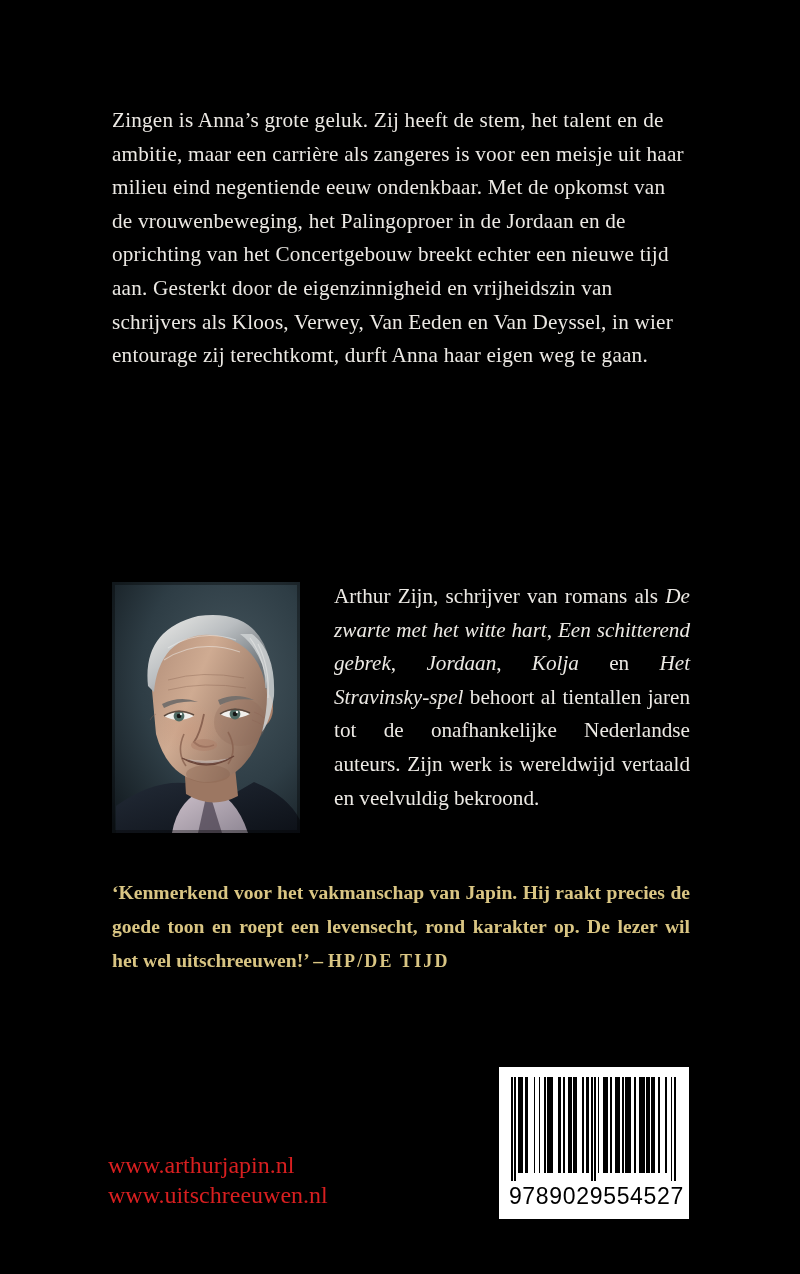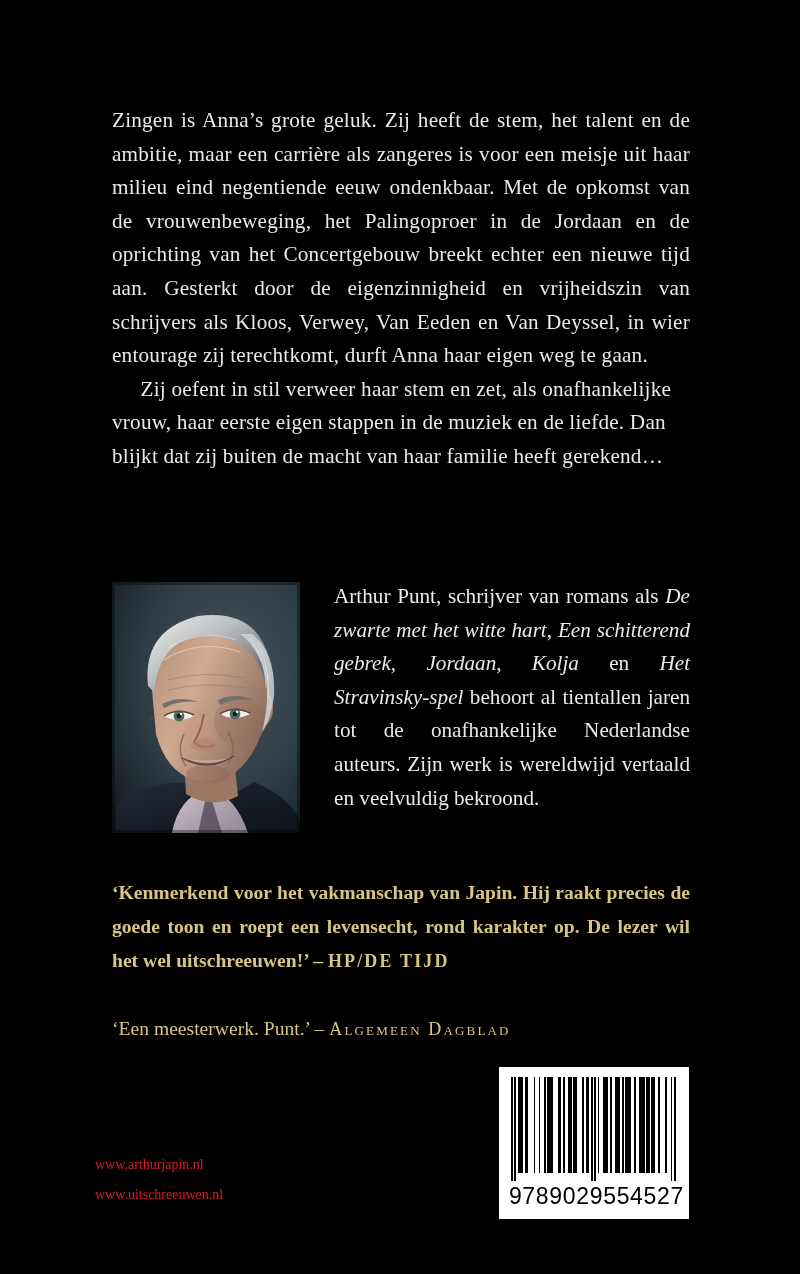--- a/index.html
+++ b/index.html
@@ -104,24 +104,24 @@
   .source {
     font-variant: small-caps;
     font-size: 18px;
     letter-spacing: 0.12em;
   }
   .dash { letter-spacing: 0; }
 
   
   .urls {
     position: absolute;
-    left: 95px;
+    left: 108px;
     top: 1150px;
     color: #d81f20;
-    font-size: 14px;
+    font-size: 24px;
     line-height: 30px;
   }
   .urls div { white-space: nowrap; }
 
   
   .barcode {
     position: absolute;
     left: 499px;
     top: 1067px;
     width: 190px;
@@ -181,21 +181,20 @@
     letter-spacing: 0.03em;
   }
 </style>
 </head>
 <body>
 
 <div class="cover">
 
   <div class="blurb">
     <p>Zingen is Anna’s grote geluk. Zij heeft de stem, het talent en de ambitie, maar een carrière als zangeres is voor een meisje uit haar milieu eind negentiende eeuw ondenkbaar. Met de opkomst van de vrouwenbeweging, het Palingoproer in de Jordaan en de oprichting van het Concertgebouw breekt echter een nieuwe tijd aan. Gesterkt door de eigenzinnigheid en vrijheidszin van schrijvers als Kloos, Verwey, Van Eeden en Van Deyssel, in wier entourage zij terechtkomt, durft Anna haar eigen weg te gaan.</p>
-    <p>Zij oefent in stil verweer haar stem en zet, als onafhankelijke vrouw, haar eerste eigen stappen in de muziek en de liefde. Dan blijkt dat zij buiten de macht van haar familie heeft gerekend…</p>
   </div>
 
   <div class="author-block">
 
     <div class="author-photo">
       <svg viewBox="0 0 188 251" preserveAspectRatio="xMidYMid slice" aria-hidden="true">
         <defs>
           <radialGradient id="bg" cx="62%" cy="38%" r="85%">
             <stop offset="0%" stop-color="#46565e"></stop>
             <stop offset="55%" stop-color="#2e3d45"></stop>
@@ -289,35 +288,30 @@
         <path d="M70 176 Q96 191 122 174" fill="none" stroke="#6a4539" stroke-width="1.4"></path>
 
         <ellipse cx="96" cy="192" rx="22" ry="9" fill="#8a6351" opacity="0.4"></ellipse>
 
         <rect x="0" y="0" width="188" height="251" fill="none" stroke="#000" stroke-width="6" opacity="0.35"></rect>
       </svg>
     </div>
 
     <div class="author-bio">
       <p>
-        <span>Arthur Punt, schrijver van romans als </span><em>De zwarte met het witte hart</em><span>, </span><em>Een schitterend gebrek</em><span>, </span><em>Jordaan</em><span>, </span><em>Kolja</em><span> en </span><em>Het Stravinsky-spel</em><span> behoort al tientallen jaren tot de onafhankelijke Nederlandse auteurs. Zijn werk is wereldwijd vertaald en veelvuldig bekroond.</span>
+        <span>Arthur Zijn, schrijver van romans als </span><em>De zwarte met het witte hart</em><span>, </span><em>Een schitterend gebrek</em><span>, </span><em>Jordaan</em><span>, </span><em>Kolja</em><span> en </span><em>Het Stravinsky-spel</em><span> behoort al tientallen jaren tot de onafhankelijke Nederlandse auteurs. Zijn werk is wereldwijd vertaald en veelvuldig bekroond.</span>
       </p>
     </div>
   </div>
 
   <div class="quotes">
     <div class="quote-1">
       <span>‘Kenmerkend voor het vakmanschap van Japin. Hij raakt precies de goede toon en roept een levensecht, rond karakter op. De lezer wil het wel uitschreeuwen!’</span>
       <span class="dash">–</span>
       <span class="source">HP/DE TIJD</span>
-    </div>
-    <div class="quote-2">
-      <span>‘Een meesterwerk. Punt.’</span>
-      <span class="dash">–</span>
-      <span class="source">Algemeen Dagblad</span>
     </div>
   </div>
 
   <div class="urls">
     <div>www.arthurjapin.nl</div>
     <div>www.uitschreeuwen.nl</div>
   </div>
 
   <div class="barcode">
     <div class="barcode-inner">

